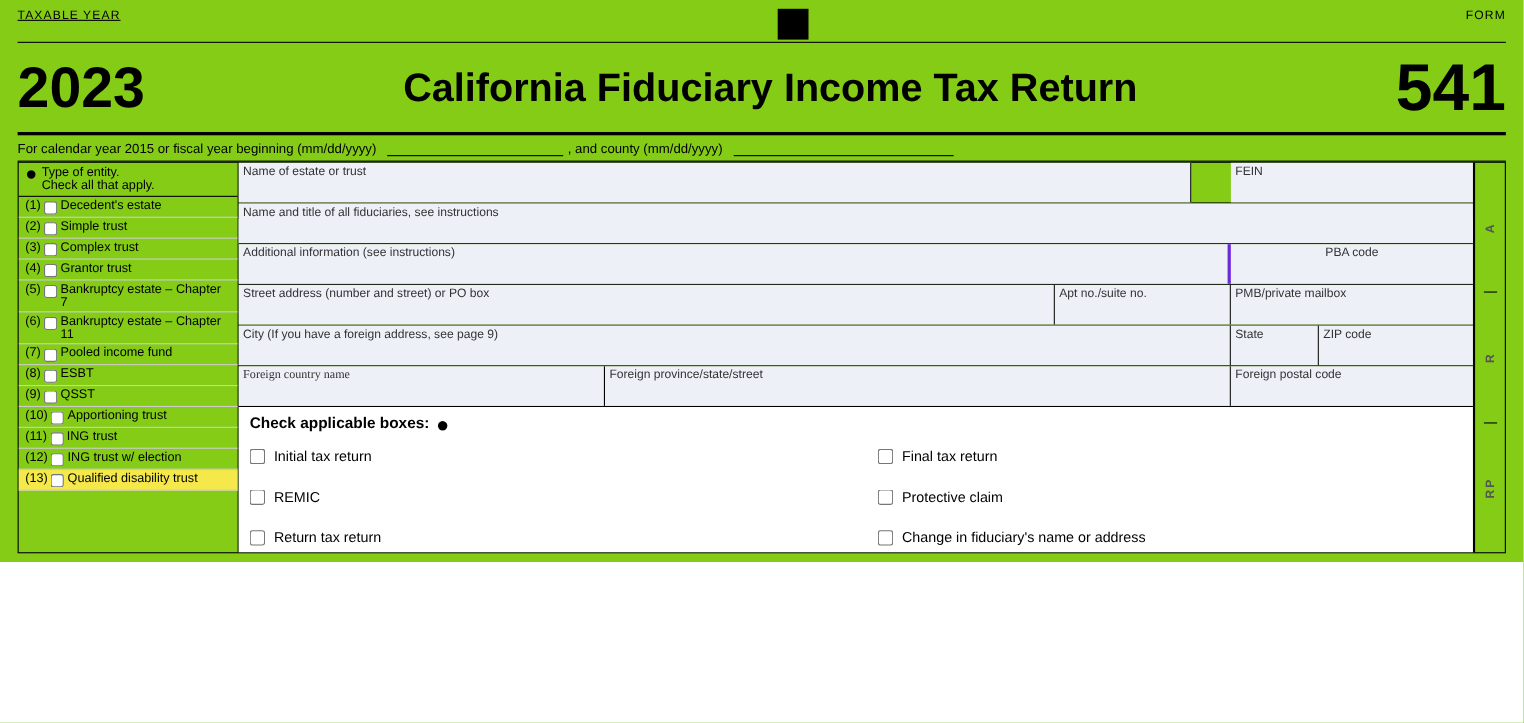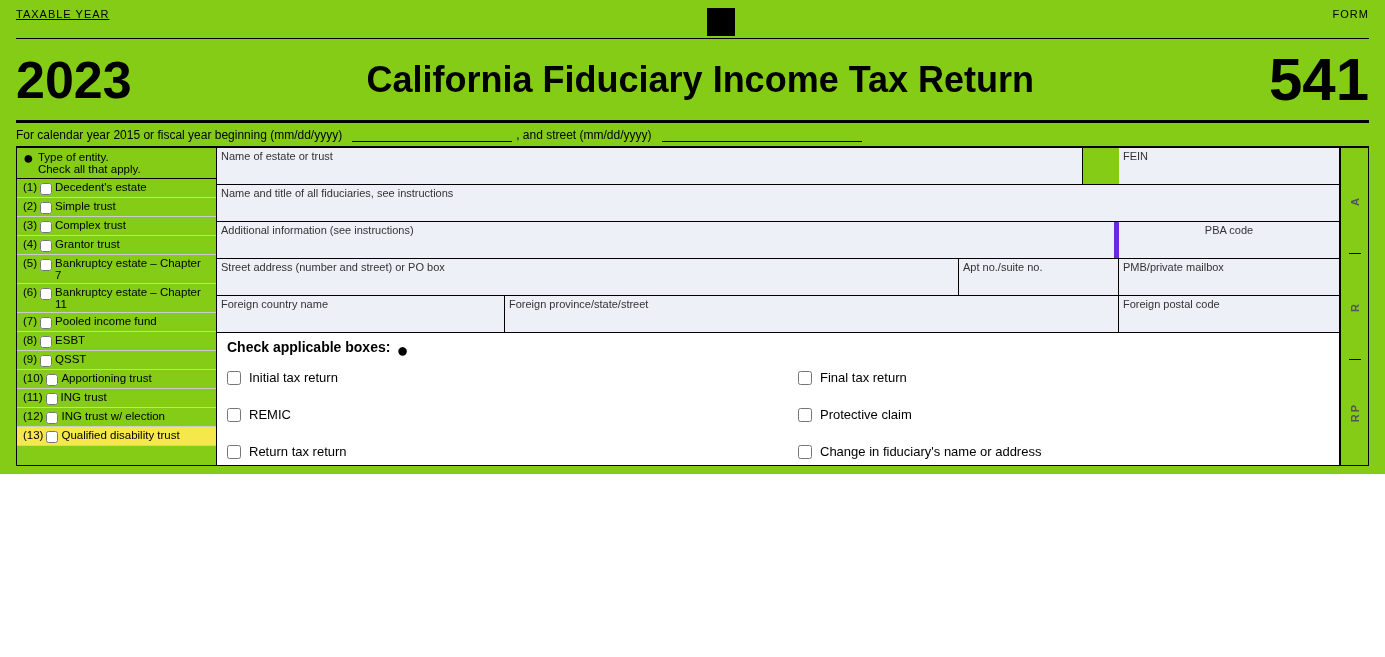--- a/index.html
+++ b/index.html
@@ -172,21 +172,21 @@
       background: #eef0f8;
     }
 
     
     .addl-info-row {
       display: flex;
       border-bottom: 1px solid #000;
     }
     .field-addl {
       flex: 1;
-      border-right: 5px solid #6d28d9;
+      border-right: 3px solid #6d28d9;
     }
     .field-pba {
       width: 220px;
       text-align: center;
     }
 
     
     .address-row {
       display: flex;
       border-bottom: 1px solid #000;
@@ -219,22 +219,23 @@
     .field-zip {
       width: 140px;
     }
 
     
     .foreign-row {
       display: flex;
       border-bottom: 1px solid #000;
     }
     .field-foreign-country {
-      width: 288px;
-      border-right: 1px solid #000;
+      width: 333px;
+      border-right: 1px solid #000;
+      font-family: Liberation Serif, serif;
     }
     .field-foreign-province {
       flex: 1;
       border-right: 1px solid #000;
     }
     .field-foreign-postal {
       width: 220px;
     }
 
     
@@ -317,21 +318,21 @@
 
   <div class="title-row">
     <span class="title-year">2023</span>
     <span class="title-text">California Fiduciary Income Tax Return</span>
     <span class="title-form-num">541</span>
   </div>
 
   <div class="fiscal-row">
     <span>For calendar year 2015 or fiscal year beginning (mm/dd/yyyy)</span>
     <span class="underline-blank">&nbsp;</span>
-    <span>, and street (mm/dd/yyyy)</span>
+    <span>, and county (mm/dd/yyyy)</span>
     <span class="underline-blank-sm">&nbsp;</span>
   </div>
 
   <div class="form-grid" style="border-top:1px solid #000; border-bottom:1px solid #000;">
 
     <div class="entity-col">
       <div class="entity-header">
         <span class="bullet">●</span>
         <div>
           <div>Type of entity.</div>
@@ -445,20 +446,34 @@
         <div class="field-apt field-cell">
           <span class="field-cell-label">Apt no./suite no.</span>
           <div class="field-cell-value">&nbsp;</div>
         </div>
         <div class="field-pmb field-cell">
           <span class="field-cell-label">PMB/private mailbox</span>
           <div class="field-cell-value">&nbsp;</div>
         </div>
       </div>
 
+      <div class="city-row">
+        <div class="field-city field-cell">
+          <span class="field-cell-label">City (If you have a foreign address, see page 9)</span>
+          <div class="field-cell-value">&nbsp;</div>
+        </div>
+        <div class="field-state field-cell">
+          <span class="field-cell-label">State</span>
+          <div class="field-cell-value">&nbsp;</div>
+        </div>
+        <div class="field-zip field-cell">
+          <span class="field-cell-label">ZIP code</span>
+          <div class="field-cell-value">&nbsp;</div>
+        </div>
+      </div>
 
       <div class="foreign-row">
         <div class="field-foreign-country field-cell">
           <span class="field-cell-label">Foreign country name</span>
           <div class="field-cell-value">&nbsp;</div>
         </div>
         <div class="field-foreign-province field-cell">
           <span class="field-cell-label">Foreign province/state/street</span>
           <div class="field-cell-value">&nbsp;</div>
         </div>

